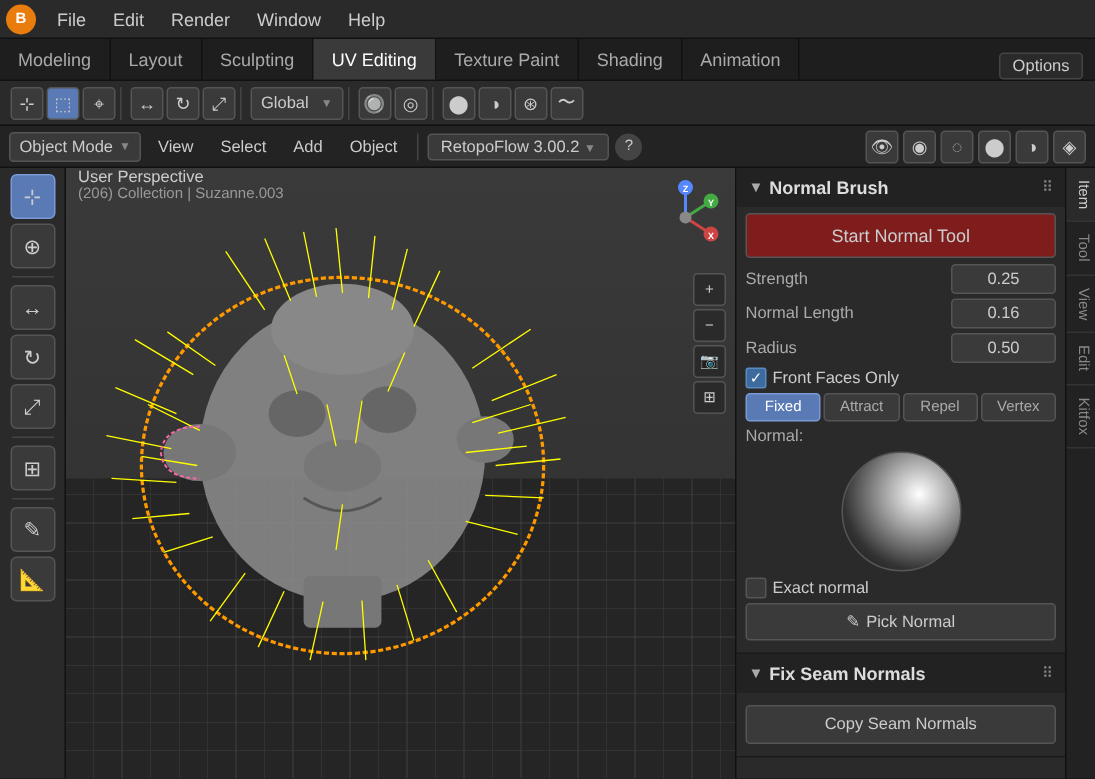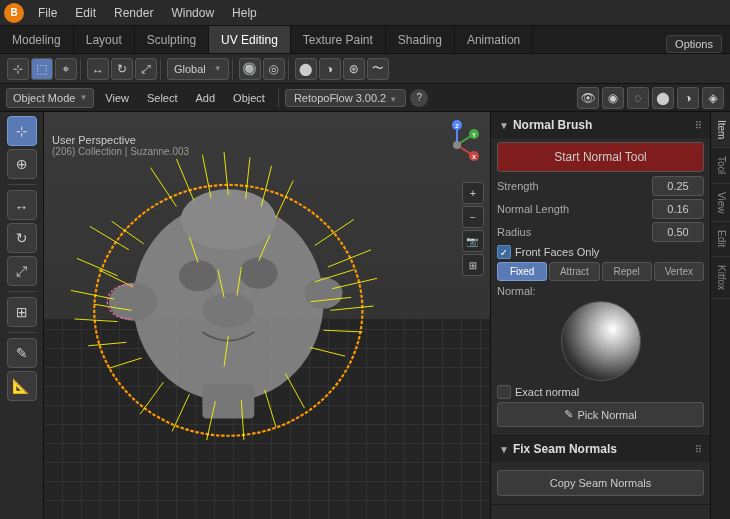--- a/index.html
+++ b/index.html
@@ -46,21 +46,21 @@
     .left-tool-sep { width: 28px; height: 1px; background: #444; margin: 2px 0; }
 
     
     #viewport { flex: 1; position: relative; background: #3a3a3a; overflow: hidden; }
     #viewport-bg { width: 100%; height: 100%; background: linear-gradient(180deg, #3a3a3a 0%, #2d2d2d 100%); position: absolute; }
 
     
     #grid { position: absolute; bottom: 0; left: 0; right: 0; height: 200px; background: repeating-linear-gradient(90deg, transparent, transparent 18px, rgba(80,80,80,0.3) 18px, rgba(80,80,80,0.3) 19px), repeating-linear-gradient(0deg, transparent, transparent 18px, rgba(80,80,80,0.3) 18px, rgba(80,80,80,0.3) 19px); background-color: #252525; }
 
     
-    #viewport-header { position: absolute; top: 22px; left: 8px; z-index: 10; }
+    #viewport-header { position: absolute; top: 0; left: 8px; z-index: 10; }
     .vp-title { font-size: 11px; color: #ccc; }
     .vp-subtitle { font-size: 10px; color: #999; }
 
     
     #nav-gizmo { position: absolute; top: 8px; right: 8px; width: 50px; height: 50px; z-index: 10; }
 
     
     #vp-right-btns { position: absolute; right: 6px; top: 70px; display: flex; flex-direction: column; gap: 2px; z-index: 10; }
     .vp-mini-btn { width: 22px; height: 22px; background: rgba(40,40,40,0.8); border: 1px solid #555; border-radius: 3px; display: flex; align-items: center; justify-content: center; cursor: pointer; color: #ccc; font-size: 10px; }
 
@@ -80,21 +80,21 @@
     .panel-header-title { font-size: 12px; font-weight: bold; color: #ddd; flex: 1; }
     .panel-header-icon { font-size: 10px; color: #888; }
     .panel-content { padding: 4px 6px; }
 
     
     .panel-big-btn { width: 100%; padding: 7px; background: #7f1d1d; border: 1px solid #555; border-radius: 3px; color: #ccc; cursor: pointer; text-align: center; font-size: 12px; margin-bottom: 4px; }
 
     
     .prop-row { display: flex; align-items: center; margin-bottom: 3px; gap: 4px; }
     .prop-label { flex: 1; color: #aaa; font-size: 11px; }
-    .prop-value { width: 52px; background: #3a3a3a; border: 1px solid #555; border-radius: 3px; height: 20px; display: flex; align-items: center; justify-content: center; font-size: 11px; color: #ccc; cursor: pointer; }
+    .prop-value { width: 70px; background: #3a3a3a; border: 1px solid #555; border-radius: 3px; height: 20px; display: flex; align-items: center; justify-content: center; font-size: 11px; color: #ccc; cursor: pointer; }
 
     
     .checkbox-row { display: flex; align-items: center; gap: 4px; margin-bottom: 3px; }
     .checkbox-box { width: 14px; height: 14px; background: #3d6b9e; border: 1px solid #5a8bc0; border-radius: 2px; display: flex; align-items: center; justify-content: center; cursor: pointer; }
     .checkbox-check { color: white; font-size: 10px; }
     .checkbox-label { font-size: 11px; color: #ccc; }
 
     
     .btn-group { display: flex; gap: 2px; margin-bottom: 4px; }
     .btn-group-item { flex: 1; padding: 3px 2px; background: #3a3a3a; border: 1px solid #555; border-radius: 3px; text-align: center; font-size: 10px; color: #aaa; cursor: pointer; }

